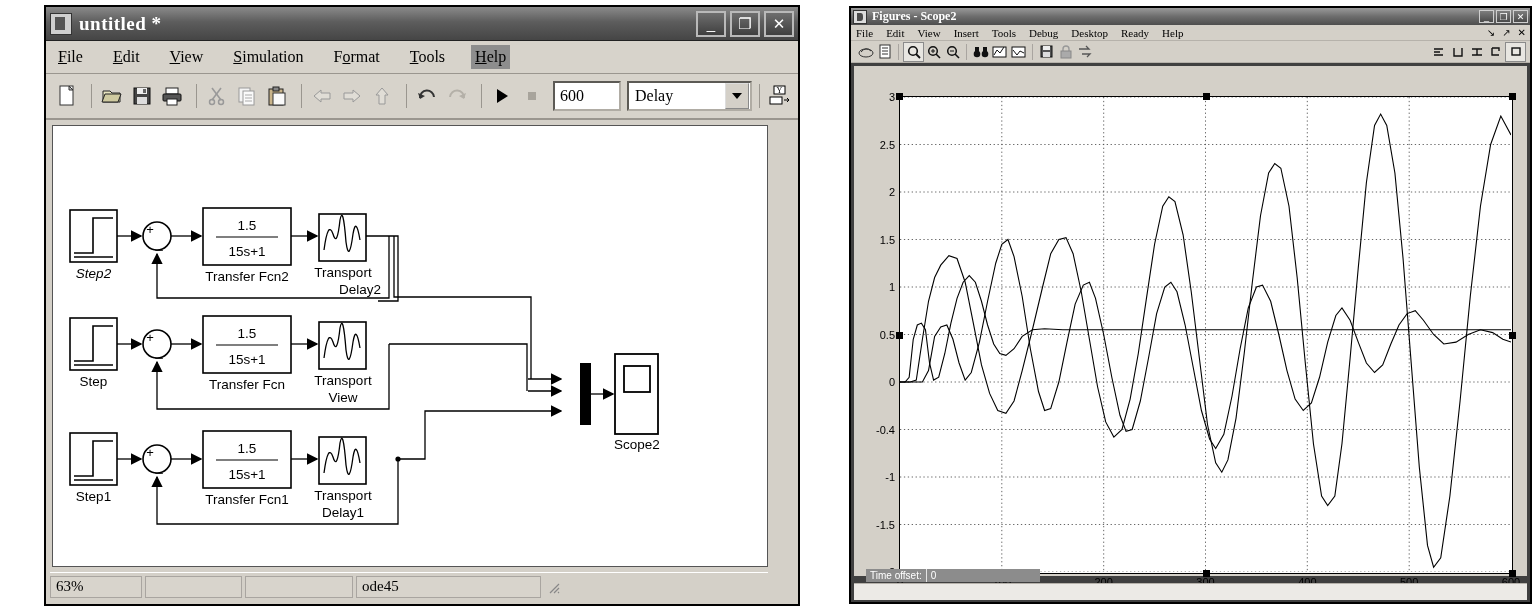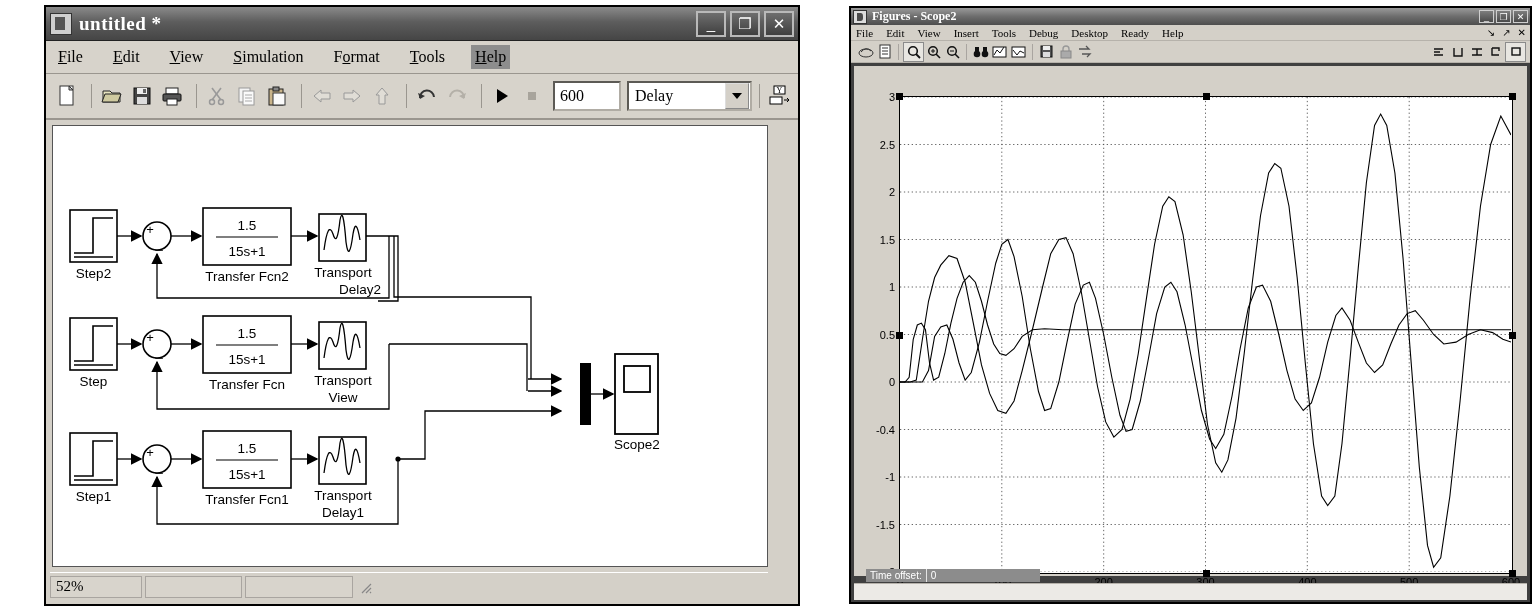--- a/index.html
+++ b/index.html
@@ -345,42 +345,43 @@
         <line x1="470" y1="285" x2="508" y2="285" stroke="#000" stroke-width="1.3" marker-end="url(#ah)"></line>
         <rect x="527" y="237" width="11" height="62" fill="#000"></rect>
       </g>
       <line x1="538" y1="268" x2="560" y2="268" stroke="#000" stroke-width="1.3" marker-end="url(#ah)"></line>
       <g>
         <rect x="562" y="228" width="43" height="80" fill="#fff" stroke="#000" stroke-width="1.8"></rect>
         <rect x="571" y="240" width="26" height="26" fill="#fff" stroke="#000" stroke-width="1.8"></rect>
       </g>
     </svg>
 
-    <div class="blk-label" style="left:17px;top:140px;width:47px;">Step2</div>
+    <div class="blk-label" style="left:17px;top:140px;width:47px;font-style:italic;">Step2</div>
     <div class="blk-label" style="left:150px;top:143px;width:88px;">Transfer Fcn2</div>
     <div class="blk-label" style="left:252px;top:139px;width:76px;">Transport</div>
     <div class="blk-label" style="left:252px;top:156px;width:76px;text-align:right;">Delay2</div>
 
     <div class="blk-label" style="left:17px;top:248px;width:47px;">Step</div>
     <div class="blk-label" style="left:150px;top:251px;width:88px;">Transfer Fcn</div>
     <div class="blk-label" style="left:252px;top:247px;width:76px;">Transport</div>
     <div class="blk-label" style="left:252px;top:264px;width:76px;">View</div>
 
     <div class="blk-label" style="left:17px;top:363px;width:47px;">Step1</div>
     <div class="blk-label" style="left:150px;top:366px;width:88px;">Transfer Fcn1</div>
     <div class="blk-label" style="left:252px;top:362px;width:76px;">Transport</div>
     <div class="blk-label" style="left:252px;top:379px;width:76px;">Delay1</div>
 
     <div class="blk-label" style="left:556px;top:311px;width:56px;">Scope2</div>
   </div>
 
   <div id="sl-statusbar">
-    <div class="sb-cell" style="width:92px;">52%</div>
+    <div class="sb-cell" style="width:92px;">63%</div>
     <div class="sb-cell" style="width:97px;"></div>
     <div class="sb-cell" style="width:108px;"></div>
+    <div class="sb-cell" style="width:185px;">ode45</div>
     <div style="width:14px;height:14px;margin-left:2px;">
       <svg width="14" height="14">
           <path d="M13 4 L4 13 M13 8 L8 13 M13 12 L12 13" stroke="#888" stroke-width="1.2"></path>
         </svg>
     </div>
   </div>
 </div>
 
 <div id="scope-window">
 

